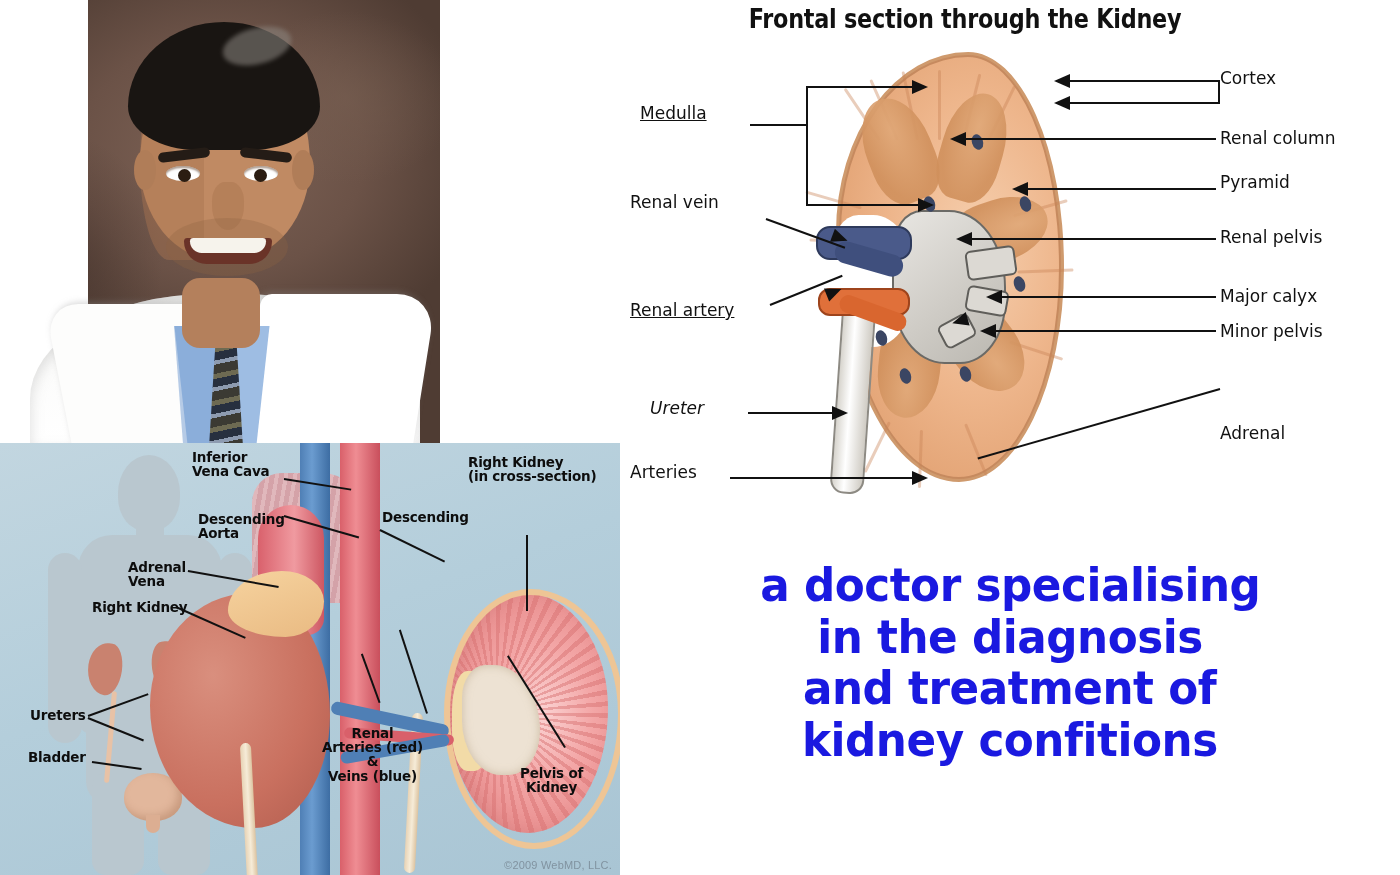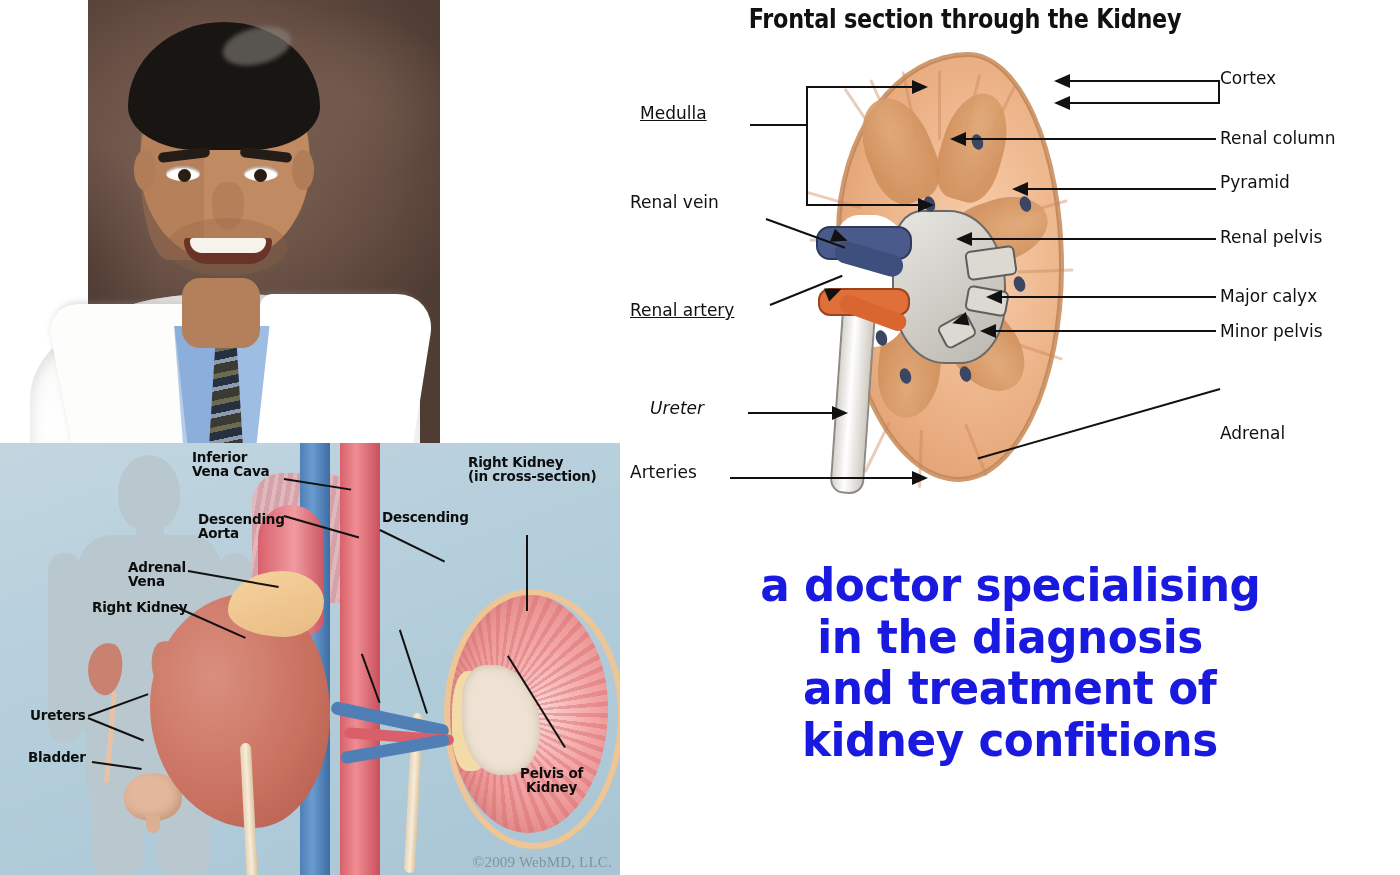--- a/index.html
+++ b/index.html
@@ -104,22 +104,22 @@
   .rv-blue{position:absolute;left:0;top:8px;width:120px;height:13px;background:#4f7fb5;border-radius:7px;transform:rotate(12deg);}
   .rv-blue2{position:absolute;left:10px;top:38px;width:110px;height:12px;background:#4f7fb5;border-radius:7px;transform:rotate(-10deg);}
   .ra-red{position:absolute;left:14px;top:26px;width:110px;height:11px;background:#d9606a;border-radius:6px;transform:rotate(4deg);}
   .ureter-tube{position:absolute;width:11px;height:160px;background:linear-gradient(90deg,#e7d2b4,#f6ecd8,#dcc3a0);border-radius:6px;}
   .ureter-tube.a{left:408px;top:270px;transform:rotate(3deg);}
   .ureter-tube.b{left:244px;top:300px;transform:rotate(-3deg);}
 
   .wm-label{position:absolute;font-family:"DejaVu Sans",sans-serif;font-weight:bold;font-size:13.5px;
     color:#0d0d0d;line-height:1.05;letter-spacing:-.2px;white-space:pre;}
   .wm-line{position:absolute;background:#111;height:1.6px;transform-origin:left center;}
-  .webmd-credit{position:absolute;right:8px;bottom:4px;font-family:Liberation Serif, serif;
-    font-size:15px;color:#8193a0;letter-spacing:.2px;}
+  .webmd-credit{position:absolute;right:8px;bottom:4px;font-family:Liberation Sans, sans-serif;
+    font-size:11px;color:#8193a0;letter-spacing:.2px;}
 
   
   #kidney-frontal{position:absolute;left:620px;top:0;width:780px;height:540px;background:#fff;}
   #frontal-title{position:absolute;left:0;top:4px;width:690px;text-align:center;
     font-family:"DejaVu Sans",sans-serif;font-weight:bold;font-size:26px;color:#111;
     transform:scaleX(.86);transform-origin:center;letter-spacing:-.3px;}
   .kidney-body{position:absolute;left:218px;top:54px;width:218px;height:420px;
     background:radial-gradient(ellipse at 62% 45%,#f6cfae 0%,#eeb68c 45%,#e2a273 80%,#d89263 100%);
     border-radius:58% 42% 46% 54% / 42% 50% 50% 58%;
     border:3px solid #c68a5f;}
@@ -244,20 +244,24 @@
   <div class="wm-label" style="left:198px;top:69px;">Descending
 Aorta</div>
   <div class="wm-label" style="left:128px;top:117px;">Adrenal
 Vena</div>
   <div class="wm-label" style="left:92px;top:157px;">Right Kidney</div>
   <div class="wm-label" style="left:30px;top:265px;">Ureters</div>
   <div class="wm-label" style="left:28px;top:307px;">Bladder</div>
   <div class="wm-label" style="left:468px;top:12px;">Right Kidney
 (in cross-section)</div>
   <div class="wm-label" style="left:382px;top:67px;">Descending</div>
+  <div class="wm-label" style="left:322px;top:283px;text-align:center;">Renal
+Arteries (red)
+&amp;
+Veins (blue)</div>
   <div class="wm-label" style="left:520px;top:323px;text-align:center;">Pelvis of
 Kidney</div>
 
   <div class="webmd-credit">©2009 WebMD, LLC.</div>
 </div>
 
 <div id="kidney-frontal">
   <div id="frontal-title">Frontal section through the Kidney</div>
 
   <div class="kidney-body"></div>

